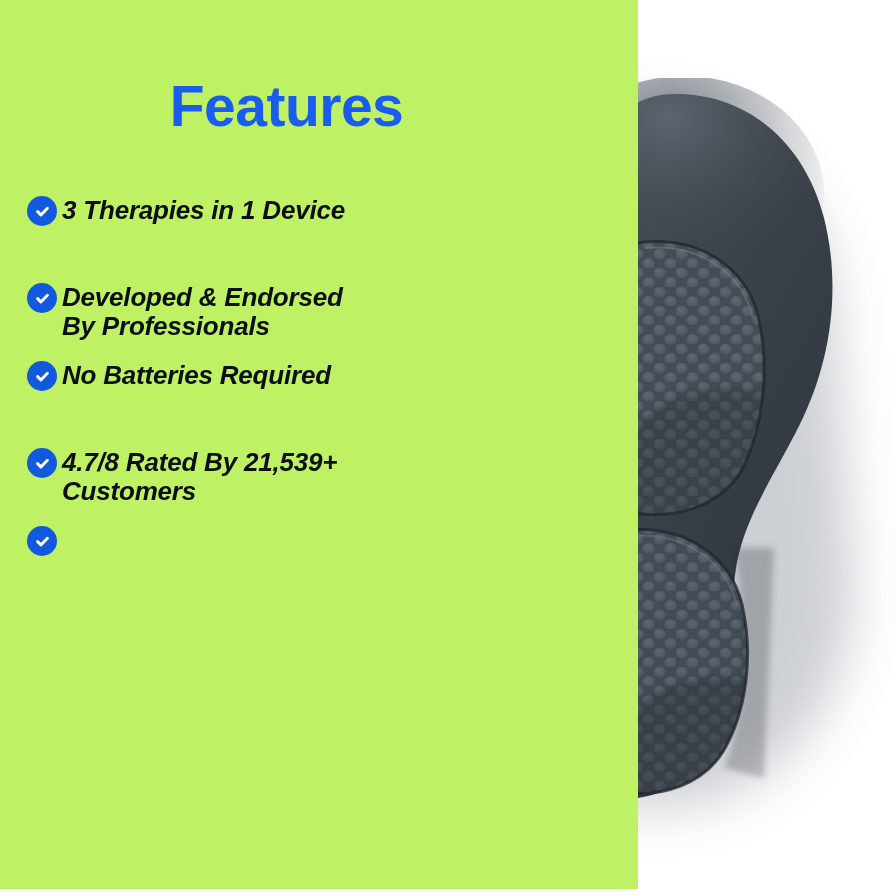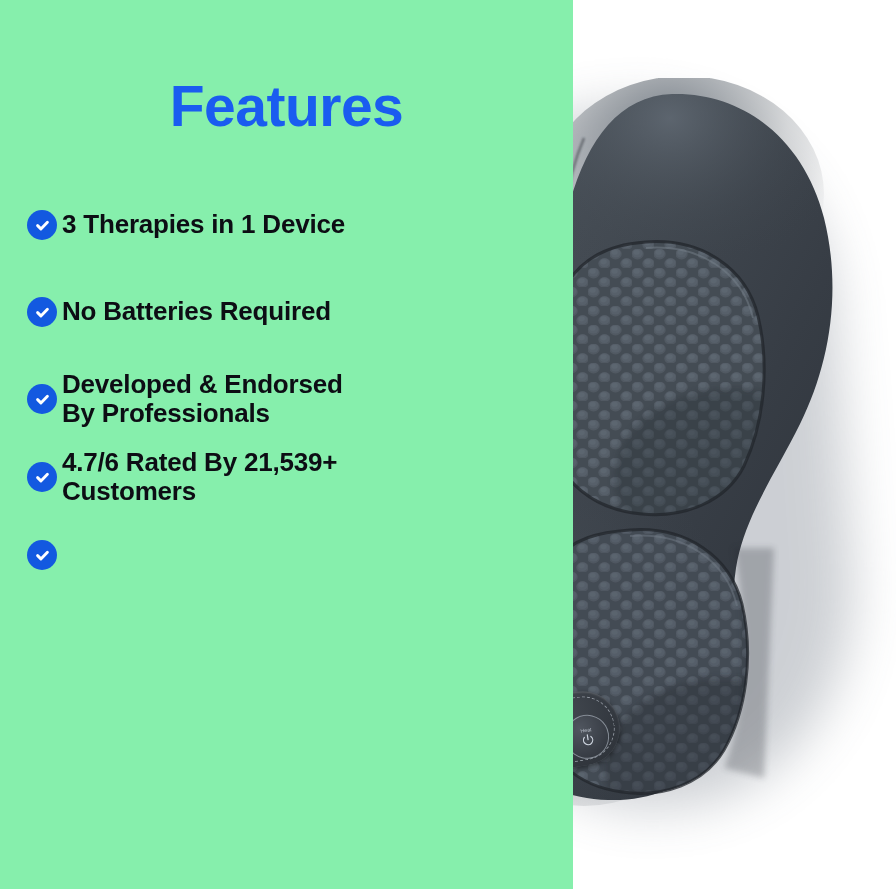--- a/index.html
+++ b/index.html
@@ -14,22 +14,22 @@
     position:relative;
     width:896px;height:896px;
     background:#ffffff;
     overflow:hidden;
   }
 
   
   .info-panel{
     position:absolute;
     left:0;top:0;
-    width:573px;height:889px;
-    background:#86efac;
+    width:638px;height:889px;
+    background:#bef264;
     z-index:3;
   }
 
   .page-title{
     position:absolute;
     top:78px;left:0;width:573px;
     text-align:center;
     font-size:57px;
     font-weight:bold;
     letter-spacing:-0.5px;
@@ -39,24 +39,24 @@
 
   .feature-list{
     position:absolute;
     top:196px;left:0;
     width:573px;
   }
 
   .feature-item{
     position:relative;
     display:flex;
-    align-items:center;
     min-height:58px;
     padding-left:27px;
     margin-bottom:29px;
+    font-style:italic;
   }
   .feature-item.two-line{margin-bottom:20px;}
 
   .check-icon{
     flex:0 0 auto;
     width:30px;height:30px;
     border-radius:50%;
     background:#1359e0;
     display:flex;
     align-items:center;
@@ -345,46 +345,46 @@
       <div class="feature-item">
         <span class="check-icon">
           <svg width="17" height="17" viewBox="0 0 17 17">
             <path d="M3.6 8.6 L6.9 11.9 L13.4 5.3" fill="none" stroke="#ffffff" stroke-width="2.9" stroke-linecap="round" stroke-linejoin="round"></path>
           </svg>
         </span>
         <span class="feature-text">3 Therapies in 1 Device</span>
       </div>
 
 
-      <div class="feature-item">
-        <span class="check-icon">
-          <svg width="17" height="17" viewBox="0 0 17 17">
-            <path d="M3.6 8.6 L6.9 11.9 L13.4 5.3" fill="none" stroke="#ffffff" stroke-width="2.9" stroke-linecap="round" stroke-linejoin="round"></path>
-          </svg>
-        </span>
-        <span class="feature-text">No Batteries Required</span>
-      </div>
-
       <div class="feature-item two-line">
         <span class="check-icon">
           <svg width="17" height="17" viewBox="0 0 17 17">
             <path d="M3.6 8.6 L6.9 11.9 L13.4 5.3" fill="none" stroke="#ffffff" stroke-width="2.9" stroke-linecap="round" stroke-linejoin="round"></path>
           </svg>
         </span>
         <span class="feature-text">Developed &amp; Endorsed
 By Professionals</span>
       </div>
 
+      <div class="feature-item">
+        <span class="check-icon">
+          <svg width="17" height="17" viewBox="0 0 17 17">
+            <path d="M3.6 8.6 L6.9 11.9 L13.4 5.3" fill="none" stroke="#ffffff" stroke-width="2.9" stroke-linecap="round" stroke-linejoin="round"></path>
+          </svg>
+        </span>
+        <span class="feature-text">No Batteries Required</span>
+      </div>
+
       <div class="feature-item two-line">
         <span class="check-icon">
           <svg width="17" height="17" viewBox="0 0 17 17">
             <path d="M3.6 8.6 L6.9 11.9 L13.4 5.3" fill="none" stroke="#ffffff" stroke-width="2.9" stroke-linecap="round" stroke-linejoin="round"></path>
           </svg>
         </span>
-        <span class="feature-text">4.7/6 Rated By 21,539+
+        <span class="feature-text">4.7/8 Rated By 21,539+
 Customers</span>
       </div>
 
       <div class="feature-item two-line">
         <span class="check-icon">
           <svg width="17" height="17" viewBox="0 0 17 17">
             <path d="M3.6 8.6 L6.9 11.9 L13.4 5.3" fill="none" stroke="#ffffff" stroke-width="2.9" stroke-linecap="round" stroke-linejoin="round"></path>
           </svg>
         </span>
       </div>

